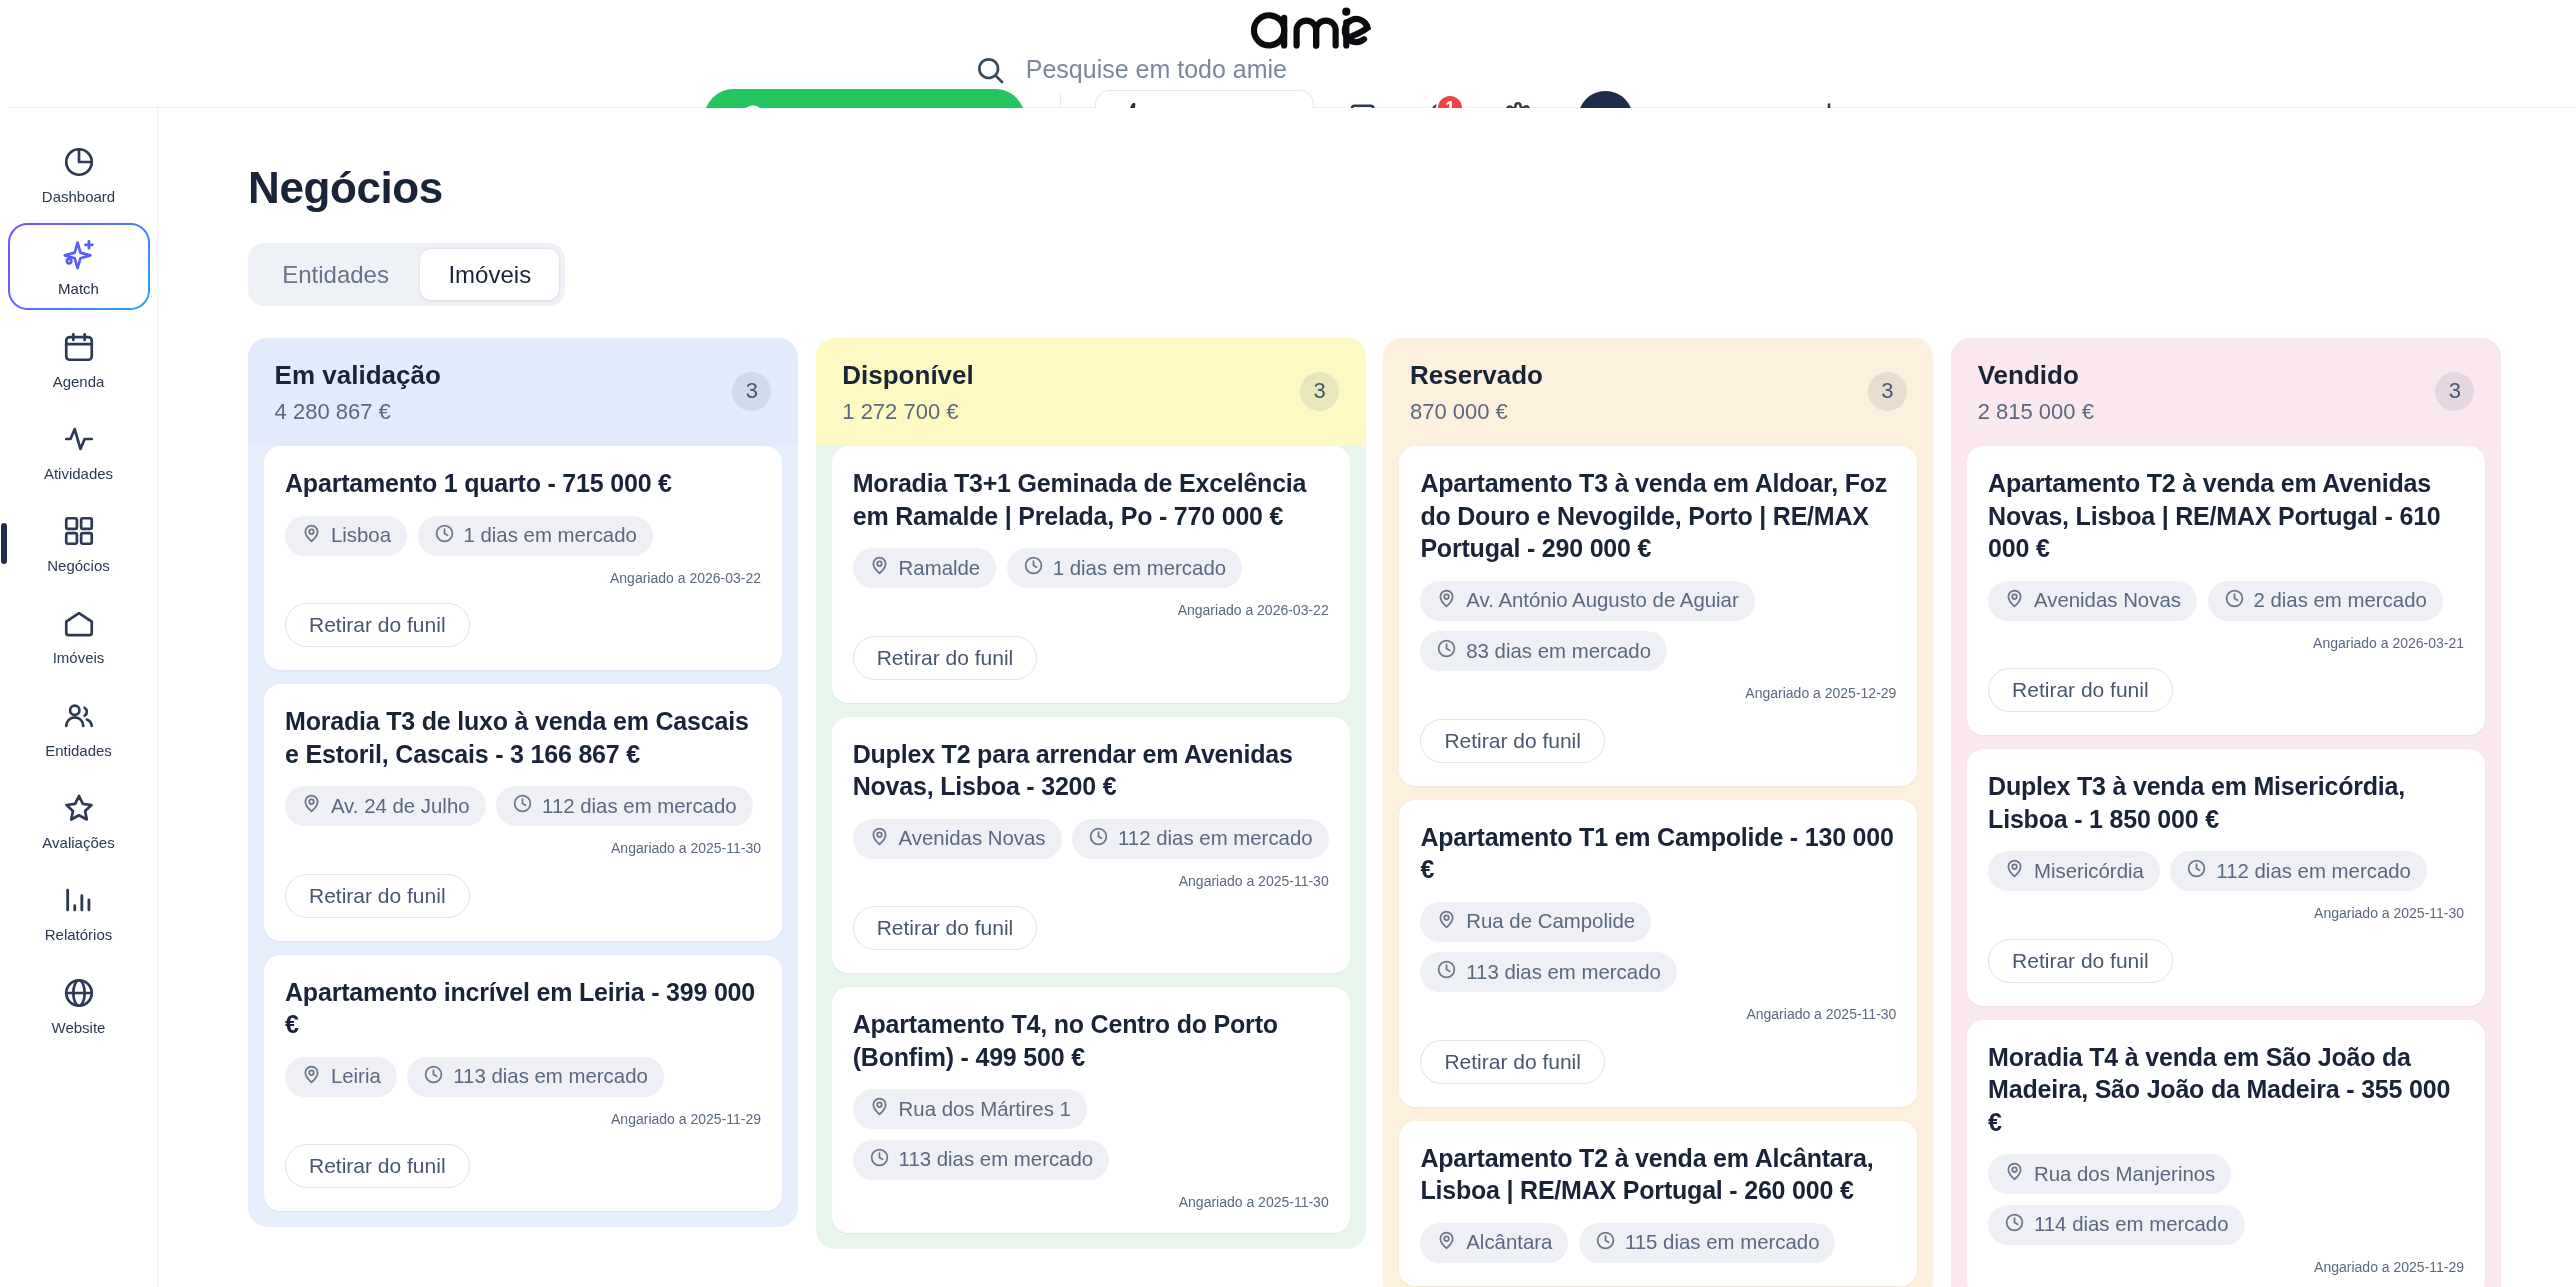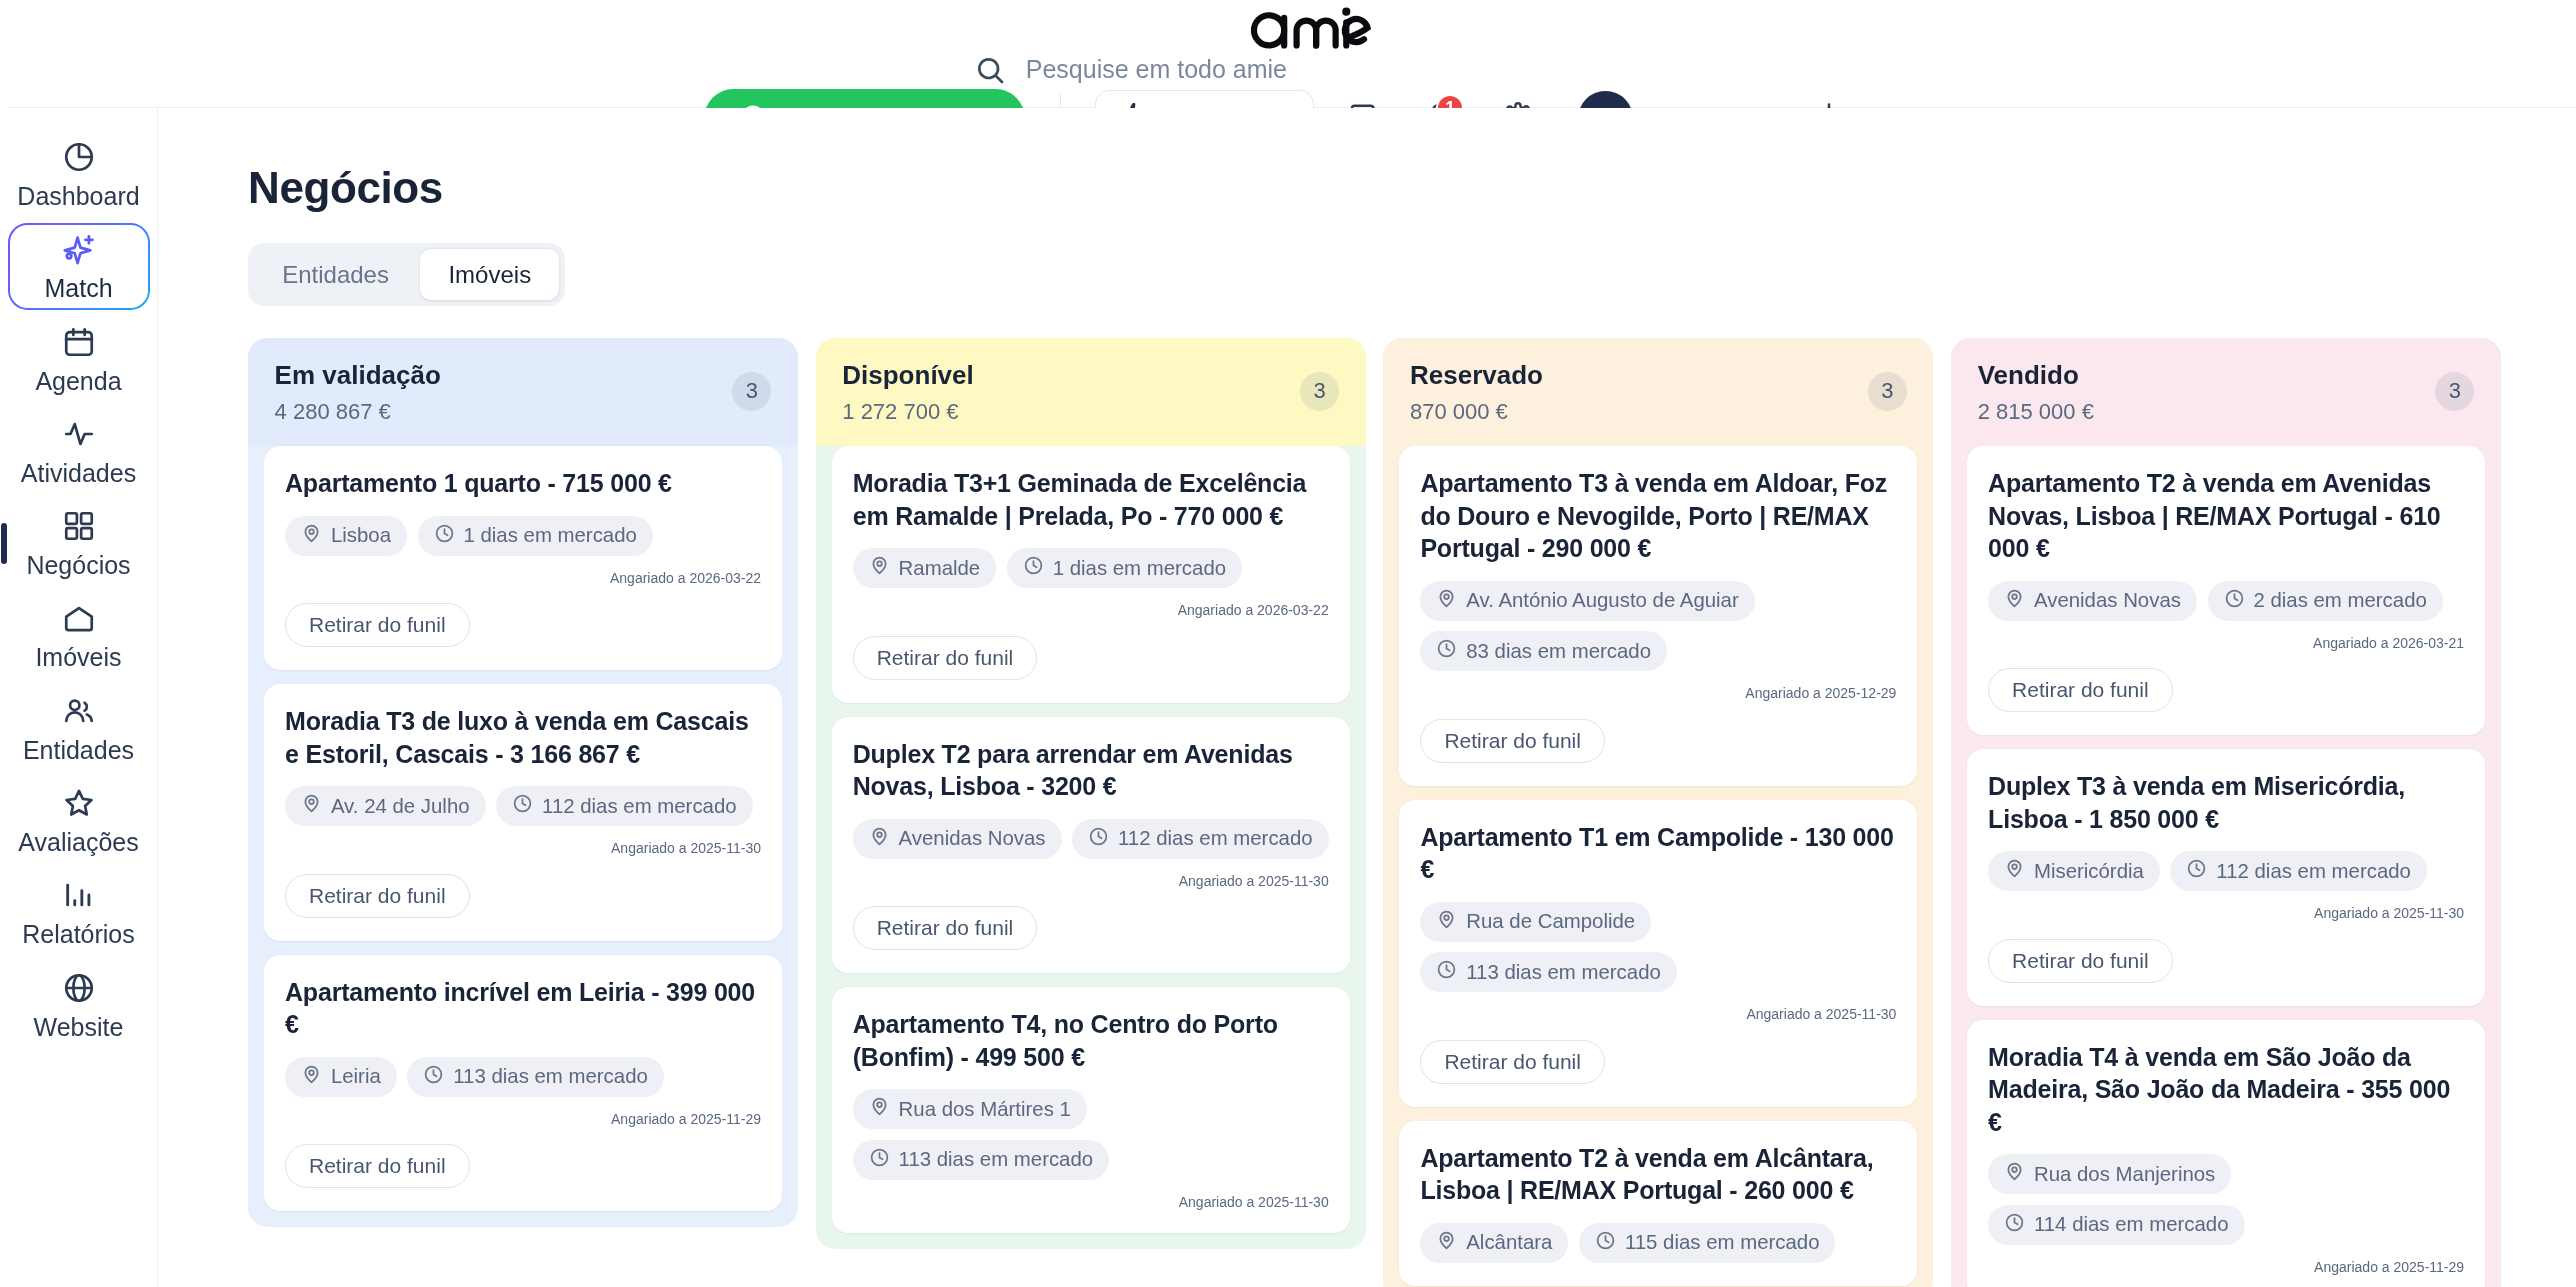--- a/index.html
+++ b/index.html
@@ -84,21 +84,21 @@
     background: #fff; border-right: 0.9px solid #eceff4;
     padding-top: 23px;
   }
   .nav-item {
     position: relative; width: 142px; margin: 0 auto 5.3px auto;
     height: 87px; border-radius: 16px;
     display: flex; flex-direction: column; align-items: center; justify-content: center;
     gap: 7px; cursor: pointer; color: #2c3a52;
   }
   .nav-item svg { width: 34px; height: 34px; }
-  .nav-label { font-size: 25px; line-height: 1; color: #2c3a52; white-space: nowrap; text-align: right; }
+  .nav-label { font-size: 15px; line-height: 1; color: #2c3a52; white-space: nowrap; text-align: right; }
   .nav-item.match {
     border: 2.7px solid transparent; border-radius: 19.5px;
     background:
       linear-gradient(#fff,#fff) padding-box,
       linear-gradient(135deg,#7c4dff 0%, #5b6cff 45%, #22a9f0 100%) border-box;
   }
   .nav-item.match .nav-label { color: #1e2a42; font-weight: 400; }
   .nav-item.match svg { color: #5b5bf5; }
   .nav-item.active-bar::before {
     content:""; position:absolute; left: -7px; top: 23px;

